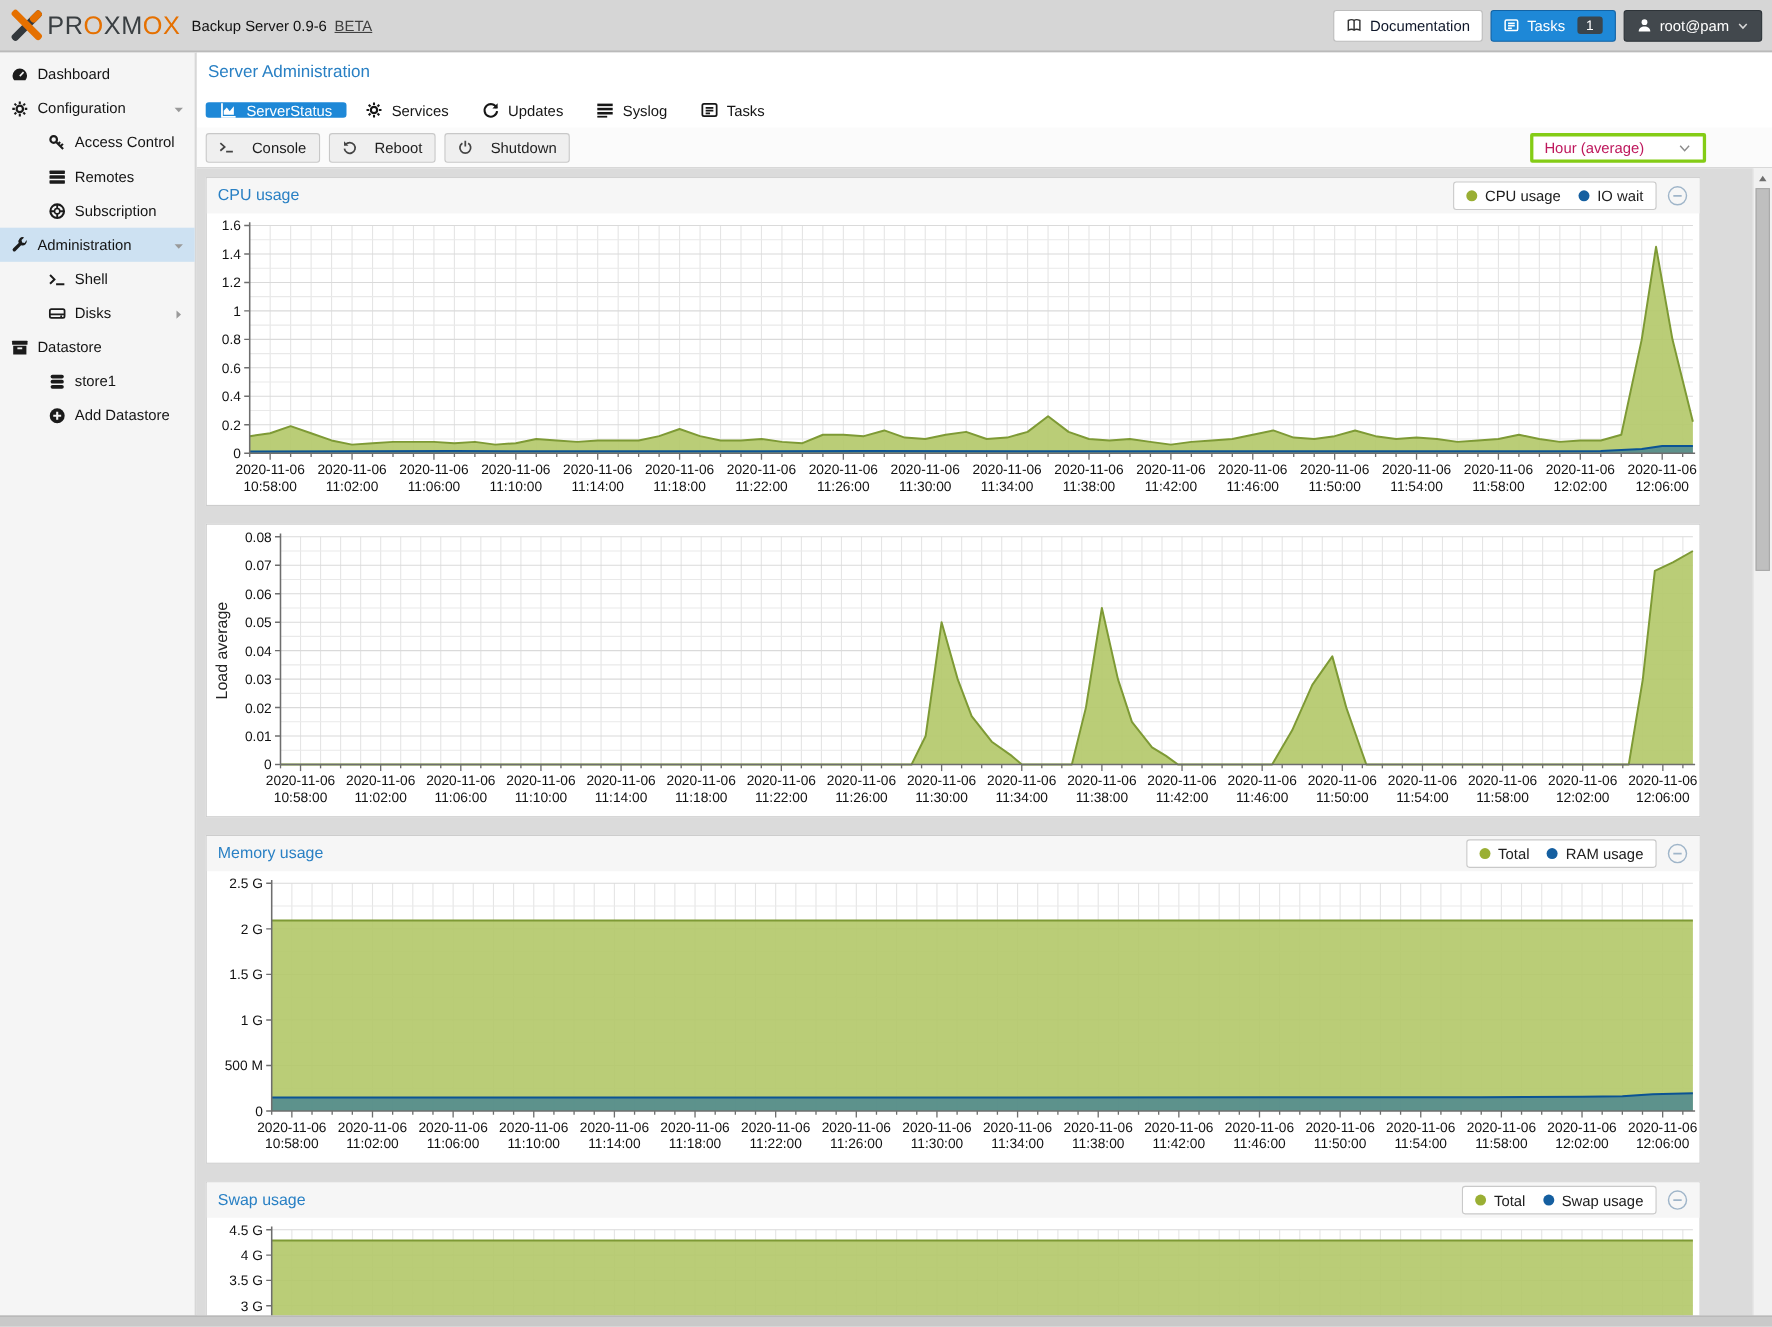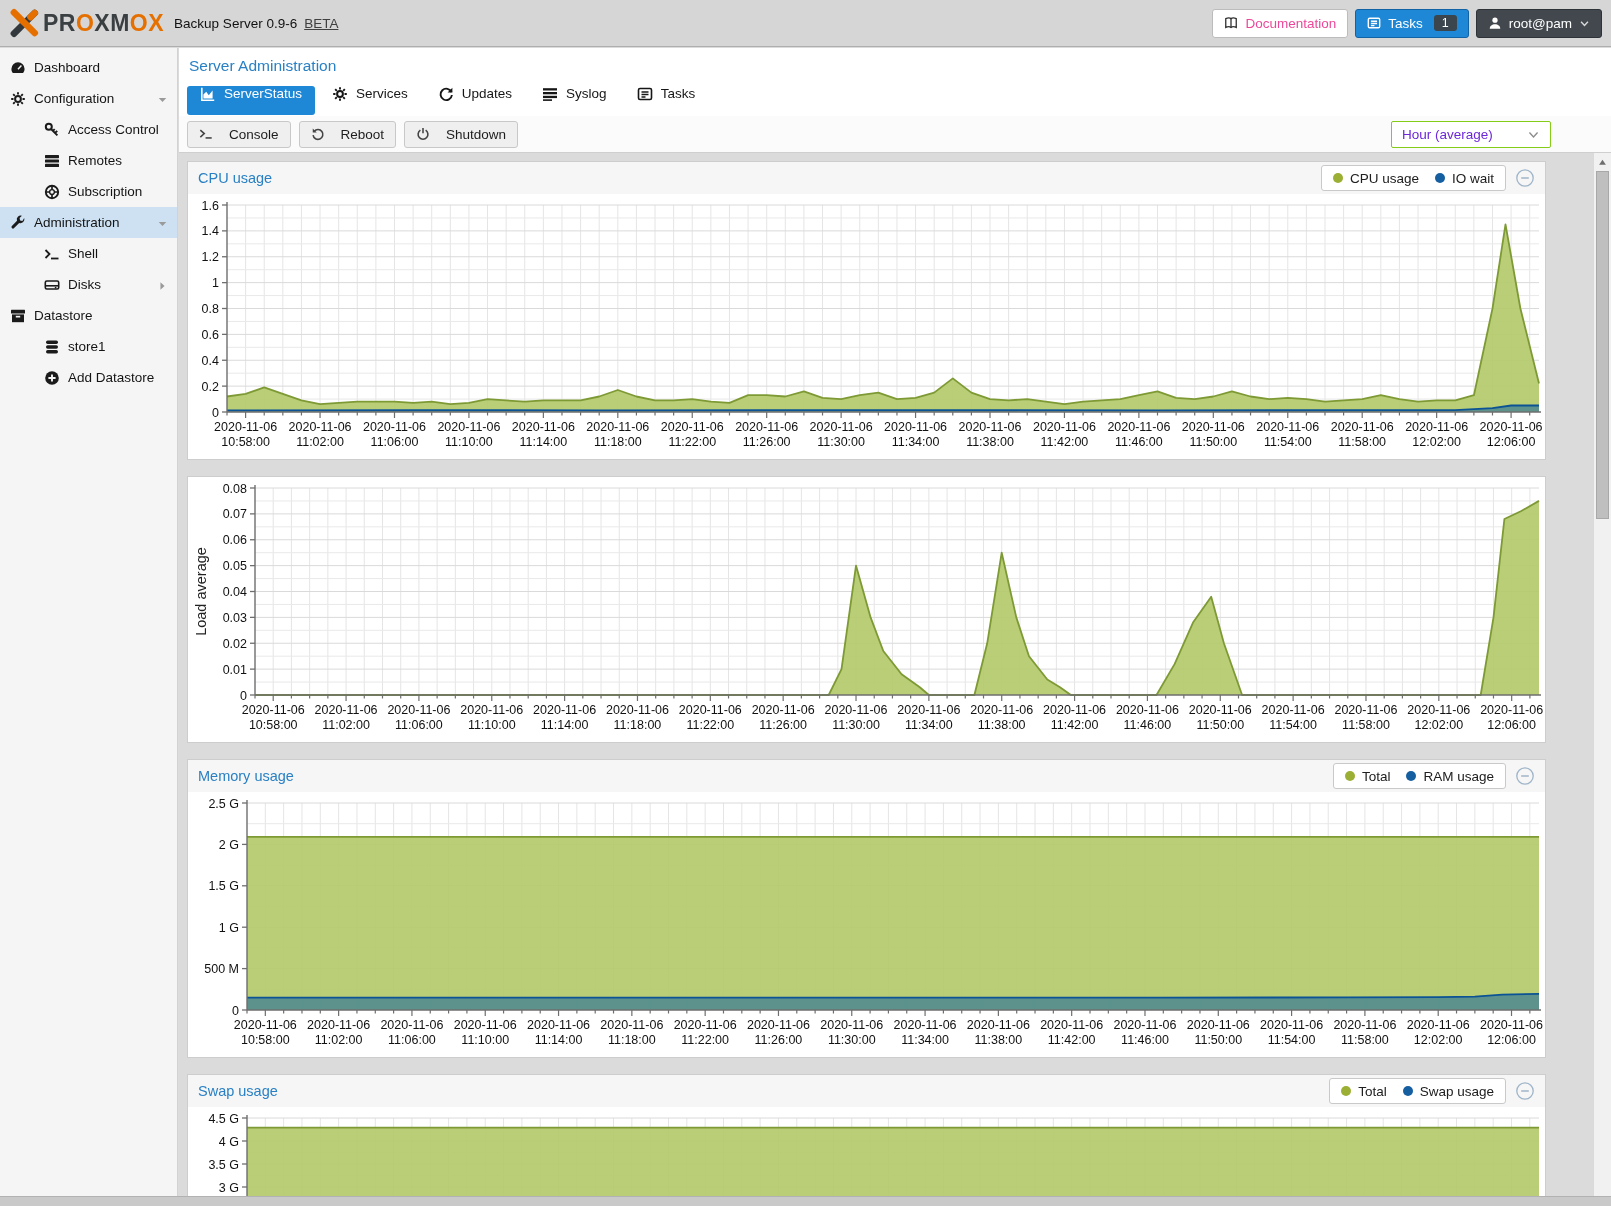--- a/index.html
+++ b/index.html
@@ -3,54 +3,54 @@
 <meta charset="utf-8">
 <style>
   * { margin:0; padding:0; box-sizing:border-box; }
   html,body { width:1611px; height:1206px; overflow:hidden; }
   body { font-family:"Liberation Sans",sans-serif; background:#dbdbdb; position:relative; font-size:13.5px; color:#1a1a1a; }
 
   
   .topbar { position:absolute; top:0; left:0; right:0; height:47px; background:#d6d6d6; border-bottom:1px solid #aeaeae; display:flex; align-items:center; padding:0 9px; z-index:30; }
   .brand { display:flex; align-items:center; gap:4px; }
   .brand-mark { width:30px; height:30px; }
-  .brand-text { font-size:23px; font-weight:bold; letter-spacing:.5px; color:#3a3f42; }
+  .brand-text { font-size:23px; font-weight:normal; letter-spacing:.5px; color:#3a3f42; }
   .brand-text .ox { color:#e57000; }
   .product { margin-left:10px; font-size:13.5px; color:#111; }
   .beta-link { margin-left:7px; color:#404040; text-decoration:underline; font-size:13.5px; cursor:pointer; }
   .top-right { margin-left:auto; display:flex; align-items:center; gap:7px; }
   .top-btn { height:29px; display:flex; align-items:center; gap:7px; padding:0 11px; border-radius:3px; font-size:13.5px; cursor:pointer; }
-  .btn-doc { background:#ffffff; border:1px solid #bcbcbc; color:#ec4899; }
+  .btn-doc { background:#ffffff; border:1px solid #bcbcbc; color:#0f172a; }
   .btn-tasks { background:#1e88d7; border:1px solid #1263a5; color:#fff; }
   .task-badge { background:#3a454d; color:#fff; border-radius:3px; padding:1px 8px; font-size:12.5px; margin-left:4px; }
   .btn-user { background:#42484d; border:1px solid #2d3338; color:#fff; }
   .icon14 { width:14px; height:14px; display:inline-flex; flex:none; }
   .icon16 { width:16px; height:16px; display:inline-flex; flex:none; }
   .icon16 svg, .icon14 svg { width:100%; height:100%; }
 
   
   .sidebar { position:absolute; top:48px; left:0; width:178px; bottom:10px; background:#f5f5f5; border-right:1px solid #d2d2d2; z-index:20; padding-top:4px; }
   .side-item { height:31px; display:flex; align-items:center; padding-left:10px; cursor:pointer; position:relative; color:#141414; }
   .side-item.lvl1 { padding-left:28px;margin-left:16px; }
   .side-item.selected { background:#cde1f2; }
   .side-item .icon16 { margin-right:8px; color:#1b1b1b; }
   .expander { position:absolute; right:9px; top:50%; transform:translateY(-50%); color:#9a9a9a; width:11px; height:11px; }
   .expander svg { width:100%; height:100%; }
 
   
   .main { position:absolute; left:179px; top:48px; right:0; bottom:10px; background:#fff; }
   .title-row { height:36px; display:flex; align-items:center; padding-left:10px; font-size:15.5px; color:#2980c4; background:#fff; }
   .tabs-row { height:32px; display:flex; align-items:center; padding-left:8px; gap:4px; background:#fff; }
-  .tab { height:29px; display:flex; align-items:flex-start; gap:8px; padding:0 13px; border-radius:3px; cursor:pointer; color:#161616; }
+  .tab { height:14px; display:flex; align-items:center; gap:8px; padding:0 13px; border-radius:3px; cursor:pointer; color:#161616; }
   .tab .icon16 { color:#161616; }
   .tab.active { background:#1e88d7; color:#fff; }
   .tab.active .icon16 { color:#fff; }
   .toolbar-row { height:37px; background:#fbfbfb; border-bottom:1px solid #cfcfcf; display:flex; align-items:center; padding:0 8px; gap:8px; }
   .tbtn { height:27px; padding:0 11px; background:#efefef; border:1px solid #c8c8c8; border-radius:3px; display:flex; align-items:center; gap:16px; cursor:pointer; color:#1d1d1d; }
-  .tf-select { margin-left:auto; margin-right:52px; width:160px; height:27px; background:#fff; border:1px solid #84cc16; border-radius:2px; display:flex; align-items:center; padding:0 10px; cursor:pointer; color:#6d28d9; }
+  .tf-select { margin-left:auto; margin-right:52px; width:160px; height:27px; background:#fff; border:3px solid #84cc16; border-radius:2px; display:flex; align-items:center; padding:0 10px; cursor:pointer; color:#be185d; }
   .tf-select .chev { margin-left:auto; width:13px; height:13px; color:#8b8b8b; }
 
   
   .charts-region { position:absolute; top:105px; left:0; right:18px; bottom:0; background:#dbdbdb; padding:8px 0 0 8px; overflow:hidden; }
   .panel { width:1359px; background:#fff; border:1px solid #cdcdcd; margin-bottom:16px; }
   .panel-head { height:32px; background:#f6f6f6; display:flex; align-items:center; padding:12px 10px; }
   .panel-title { font-size:14.5px; color:#2980c4; }
   .legend { margin-left:auto; display:flex; align-items:center; gap:16px; background:#fff; border:1px solid #c9c9c9; border-radius:3px; height:26px; padding:0 11px; }
   .legend-item { display:flex; align-items:center; gap:7px; cursor:pointer; color:#202020; }
   .legend-dot { width:10px; height:10px; border-radius:50%; display:inline-block; }

